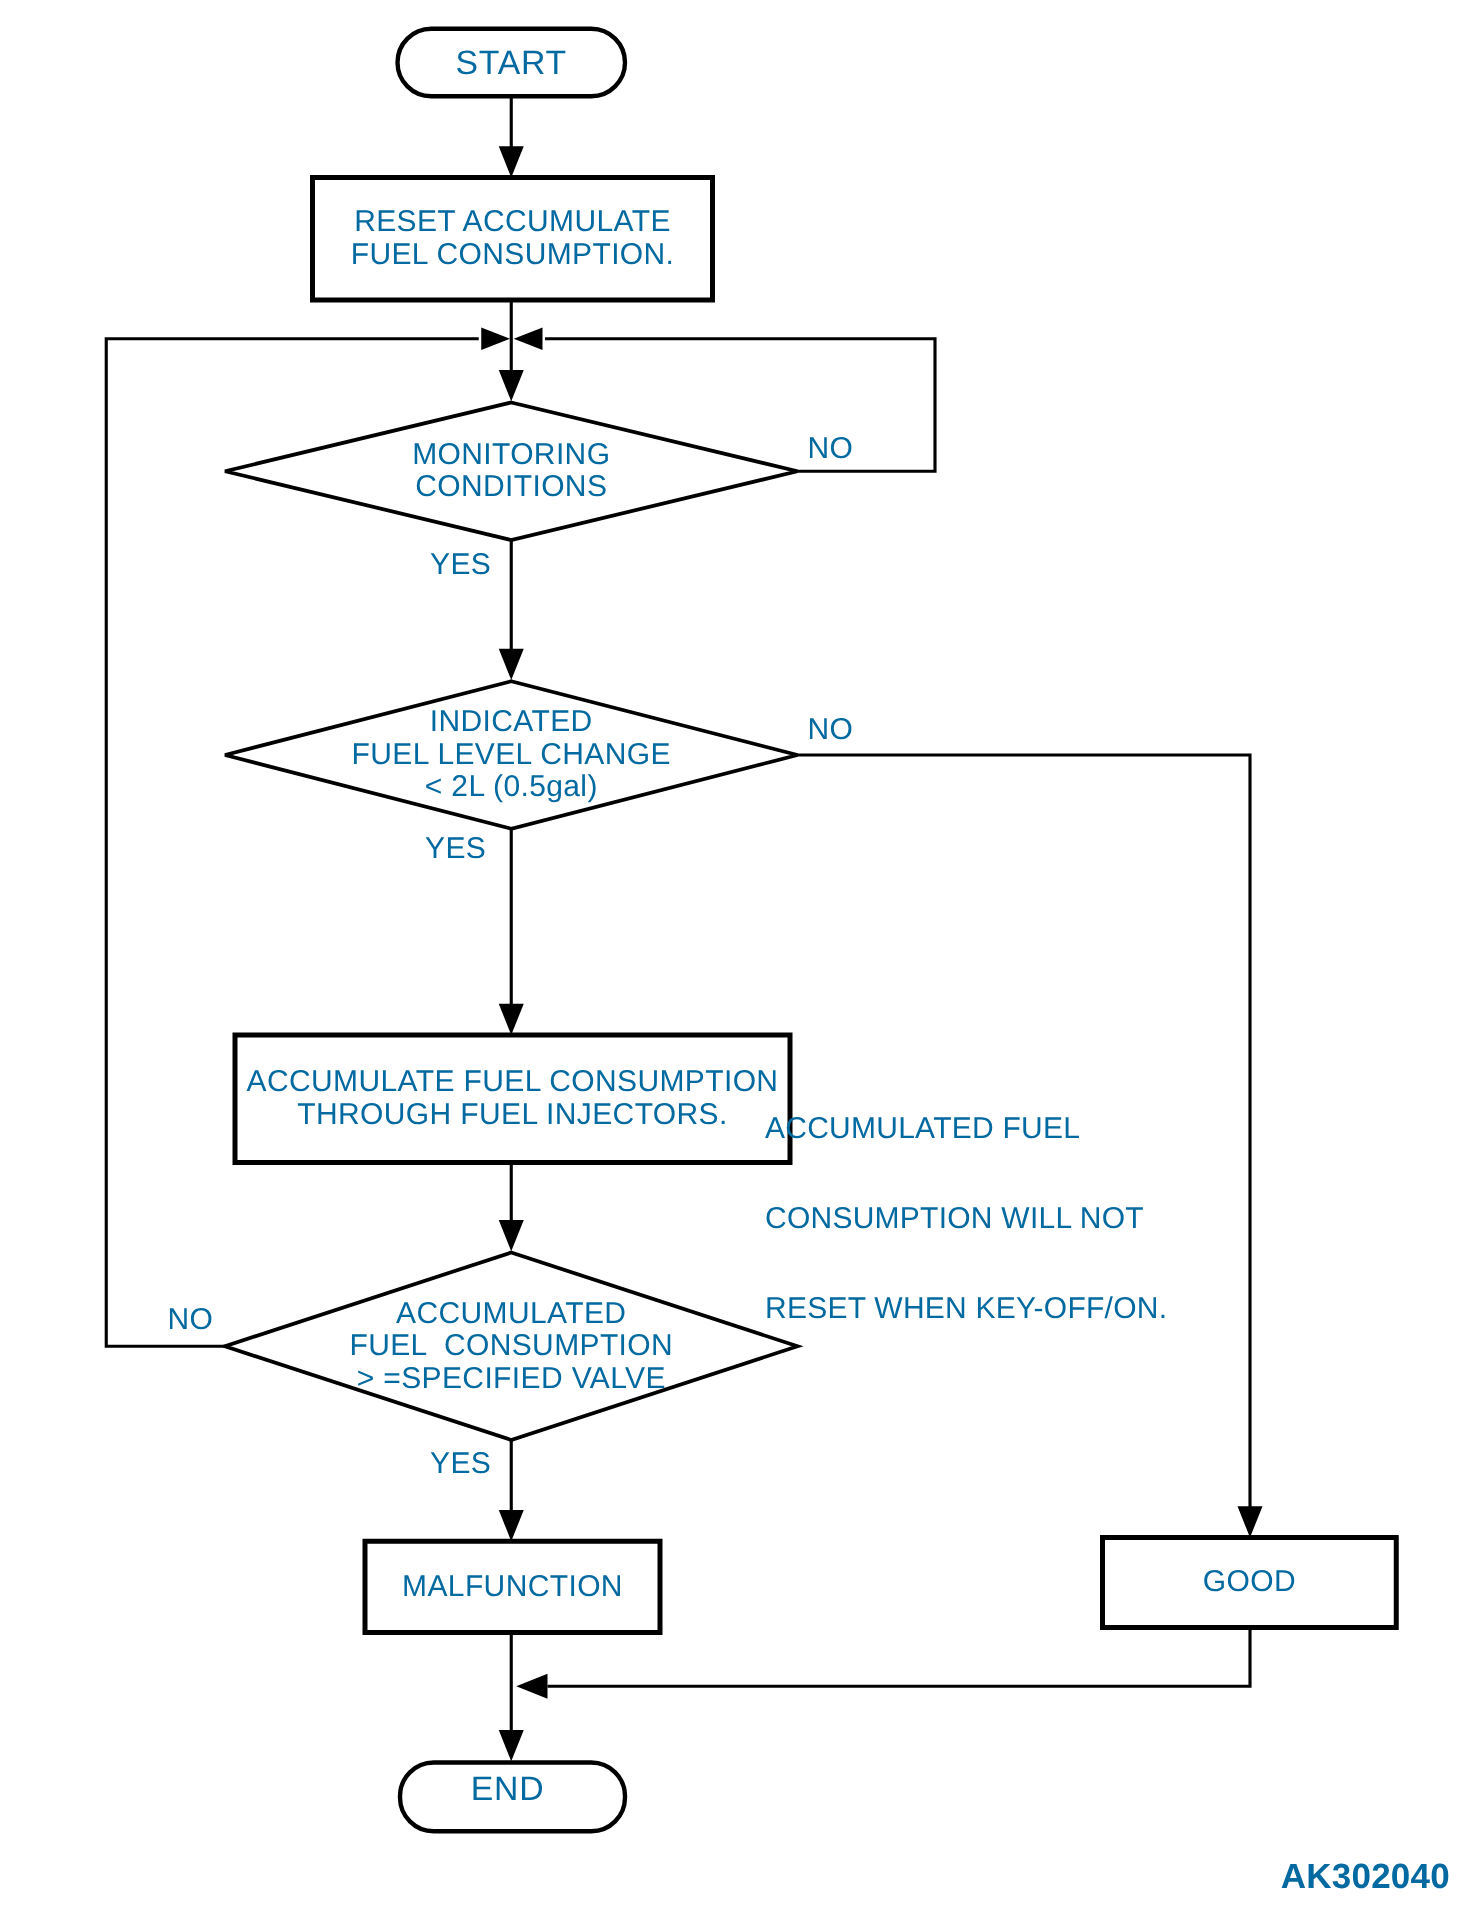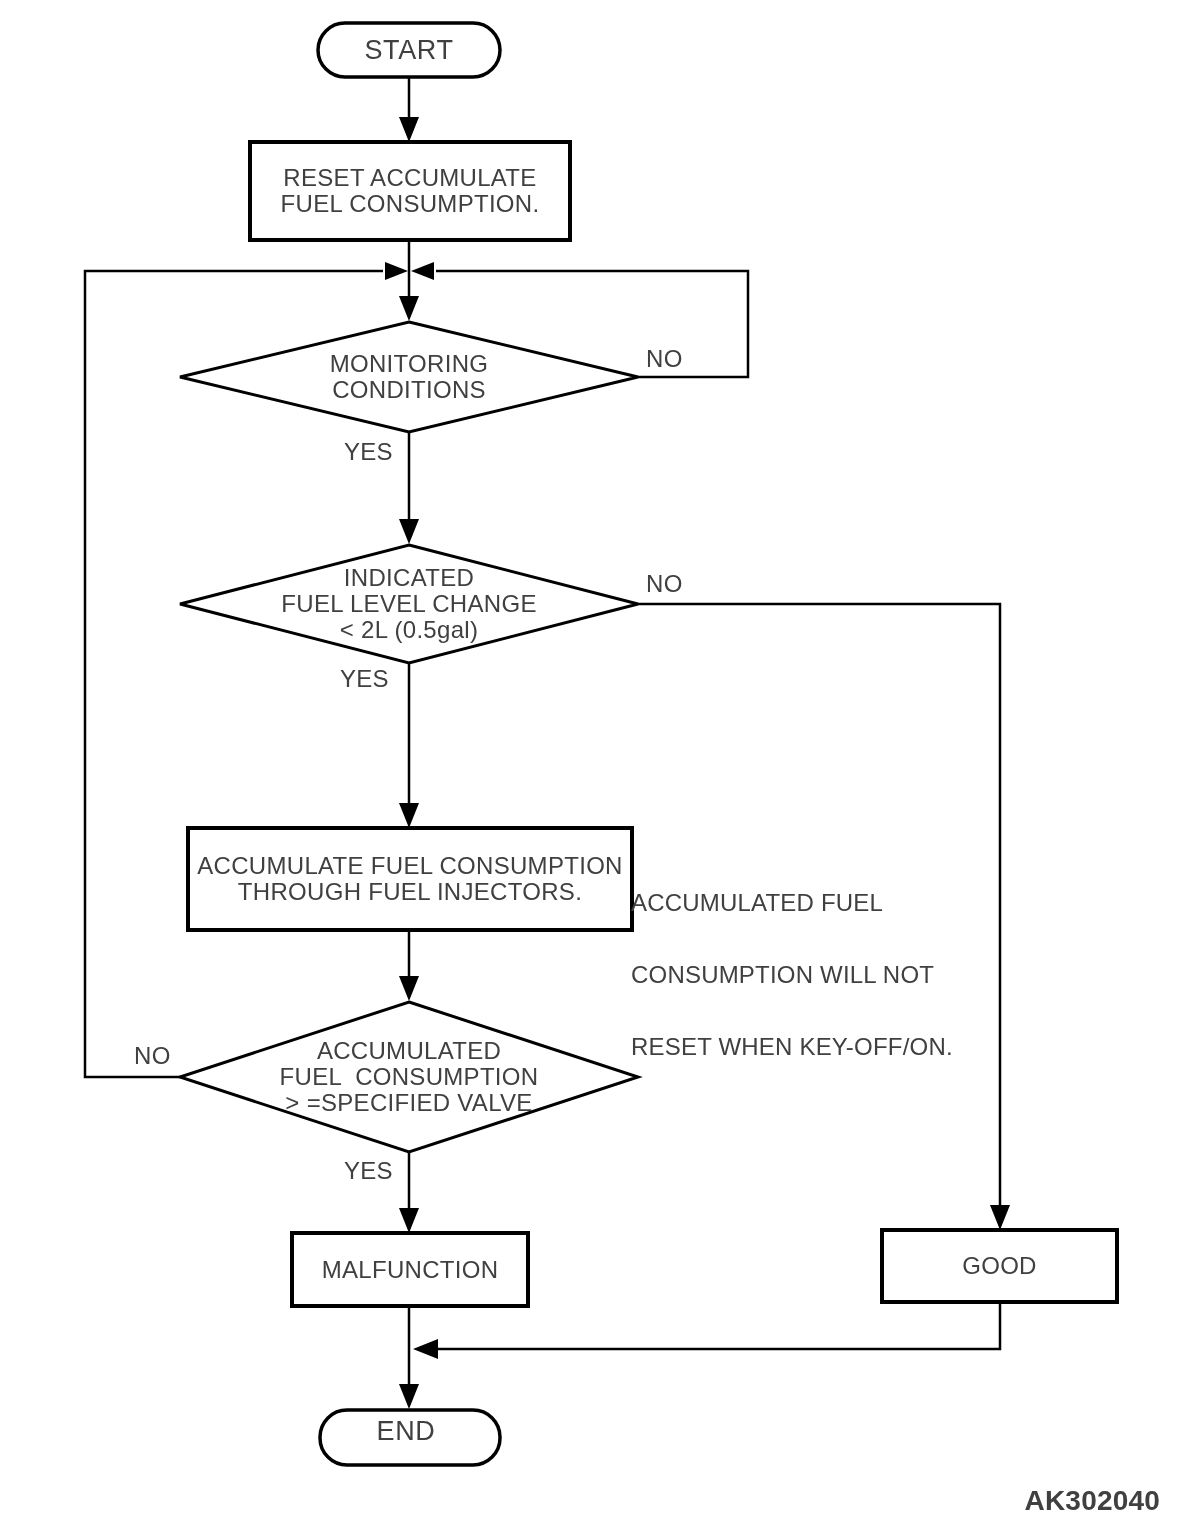--- a/index.html
+++ b/index.html
@@ -2,21 +2,21 @@
 <html><head>
 <meta charset="utf-8">
 <style>
   html, body { margin: 0; padding: 0; background: #ffffff; }
   .stage {
     position: relative;
     width: 1184px;
     height: 1528px;
     background: #ffffff;
     font-family: "Liberation Sans", sans-serif;
-    color: #404040;
+    color: #0369a1;
     overflow: hidden;
   }
   .wires { position: absolute; left: 0; top: 0; }
   .node-label {
     position: absolute;
     display: flex;
     flex-direction: column;
     align-items: center;
     justify-content: center;
     text-align: center;
@@ -119,21 +119,21 @@
   </div>
 
   <div class="branch" style="left:646px; top:572px;">NO</div>
   <div class="branch" style="left:340px; top:667px;">YES</div>
 
   <div class="node-label" style="left:188px; top:828px; width:444px; height:102px;">
     <span class="tline">ACCUMULATE FUEL CONSUMPTION</span>
     <span class="tline">THROUGH FUEL INJECTORS.</span>
   </div>
 
-  <div class="note-label" style="left:631px; top:843px;">
+  <div class="note-label" style="left:612px; top:843px;">
     <div class="tline">ACCUMULATED FUEL</div>
     <div class="tline">CONSUMPTION WILL NOT</div>
     <div class="tline">RESET WHEN KEY-OFF/ON.</div>
   </div>
 
   <div class="node-label" style="left:180px; top:1002px; width:458px; height:150px;">
     <span class="tline">ACCUMULATED</span>
     <span class="tline">FUEL  CONSUMPTION</span>
     <span class="tline">&gt; =SPECIFIED VALVE</span>
   </div>

